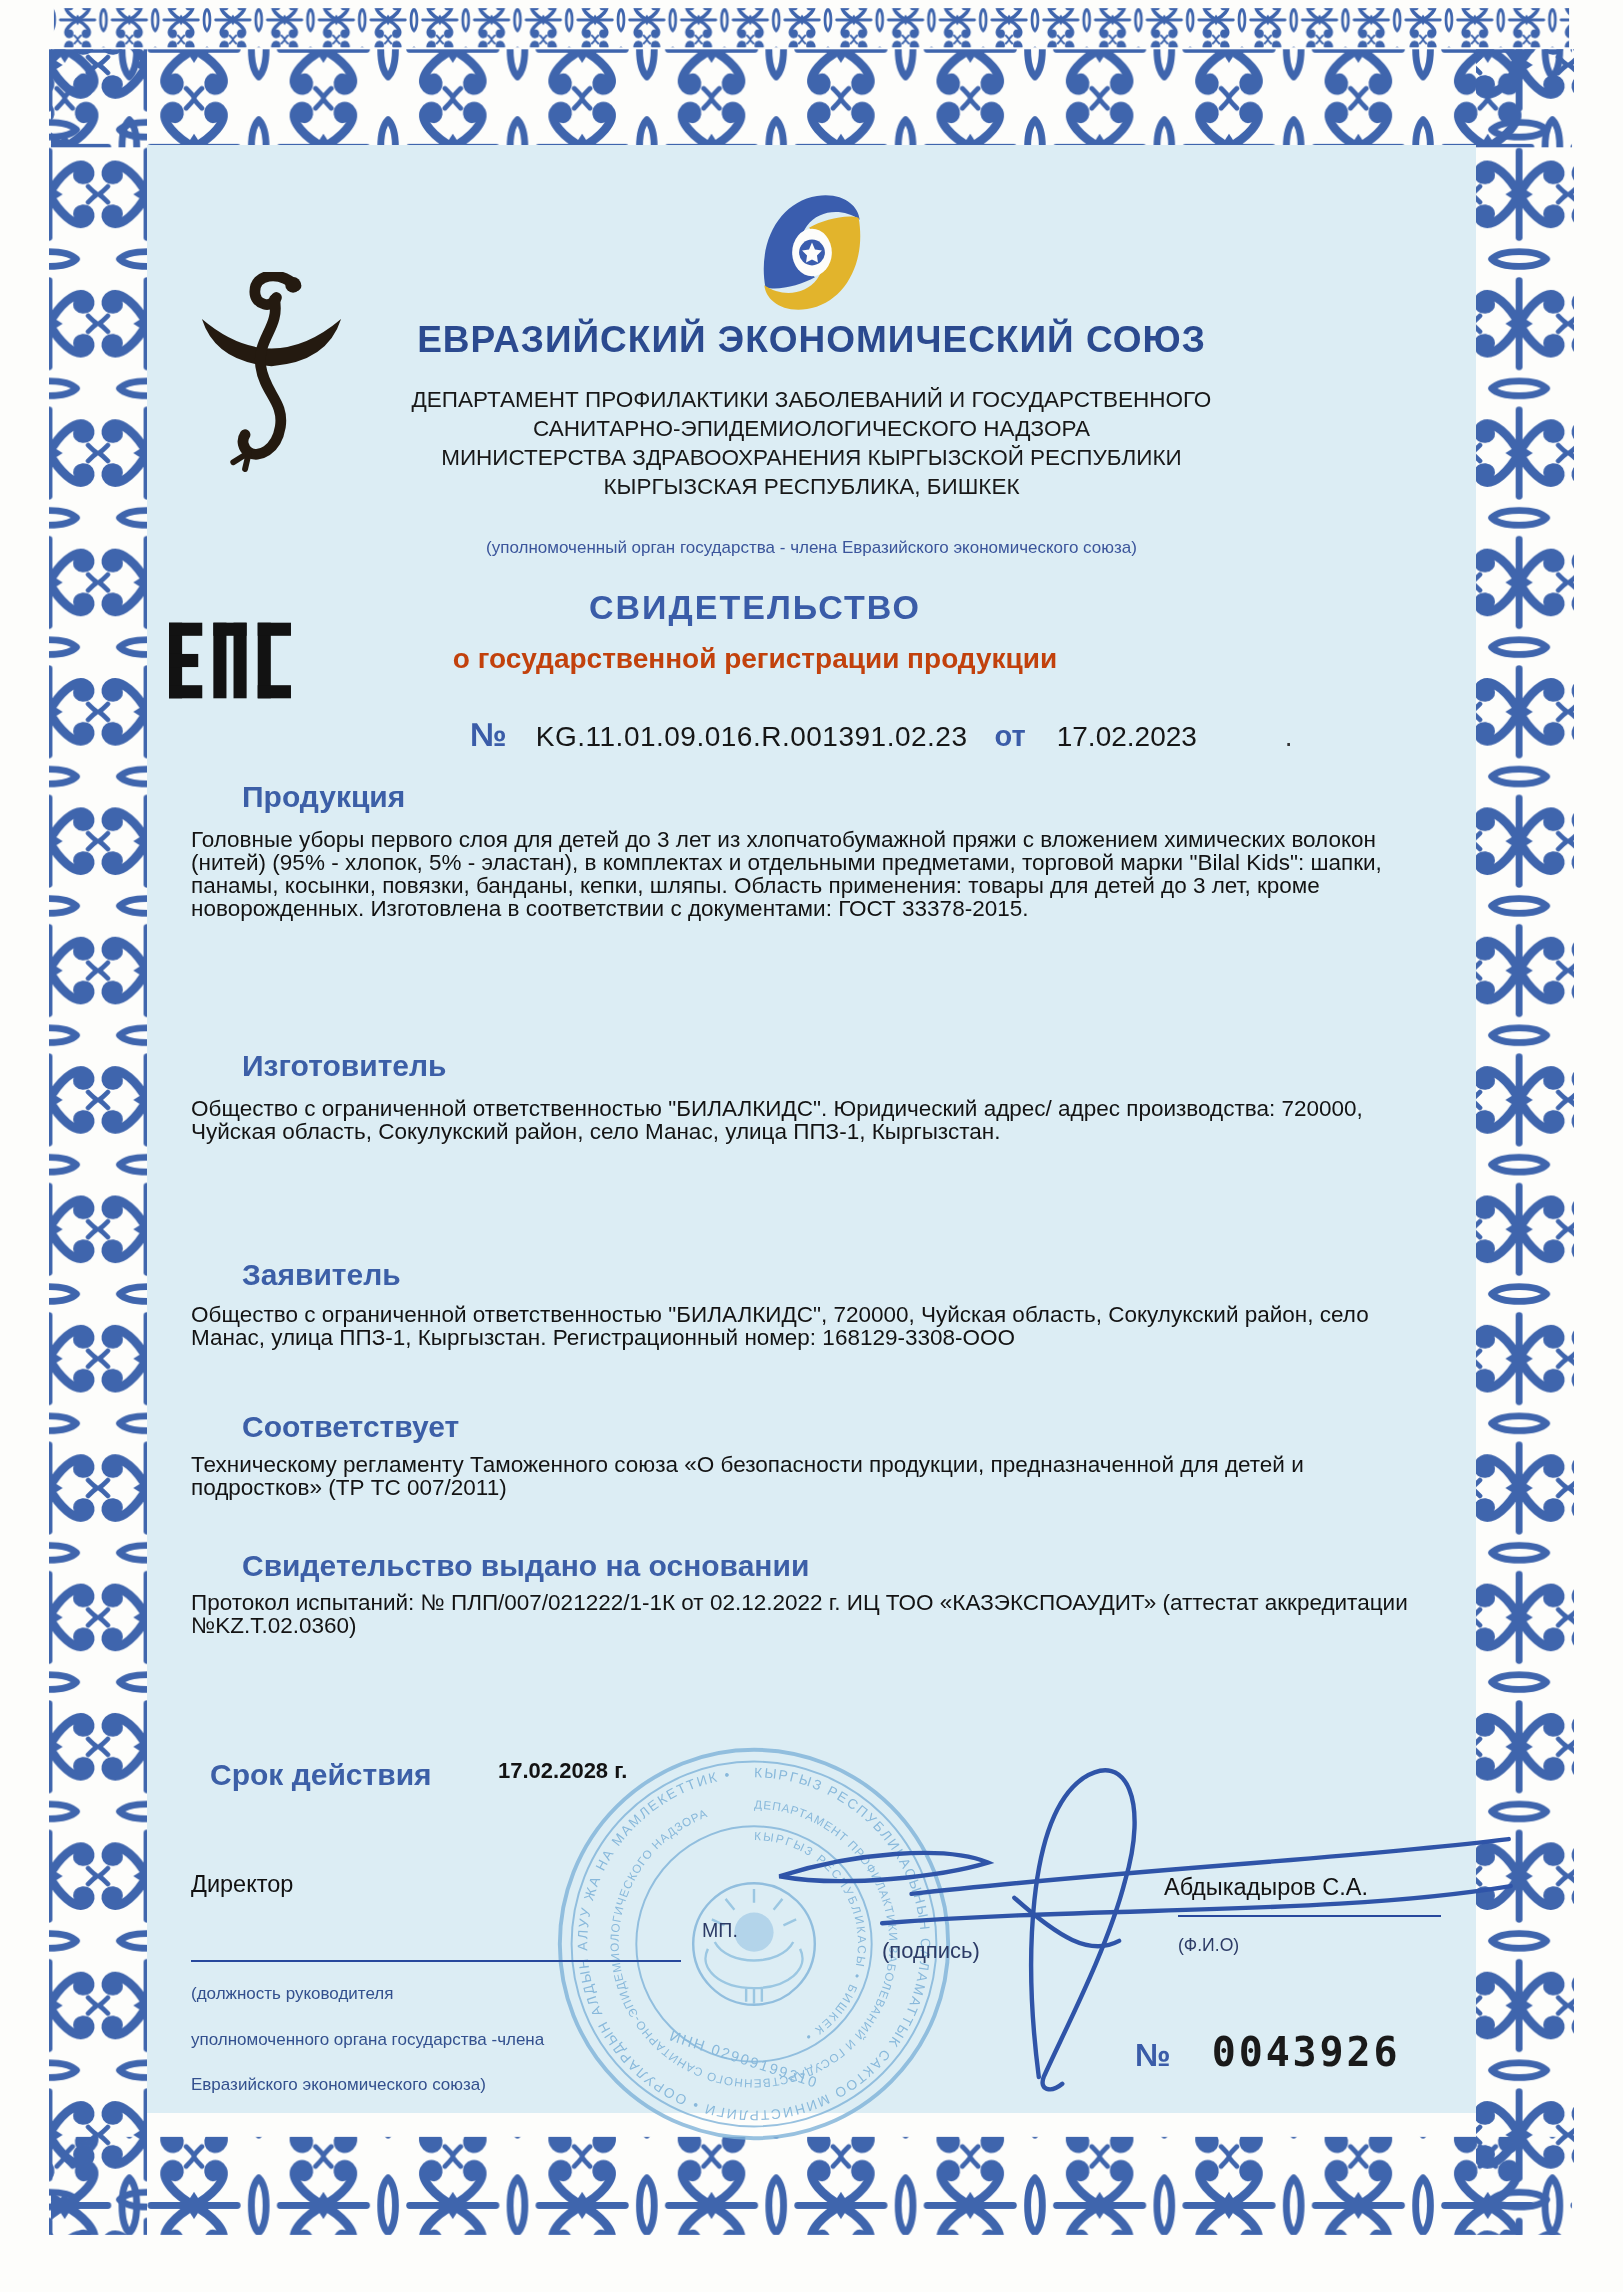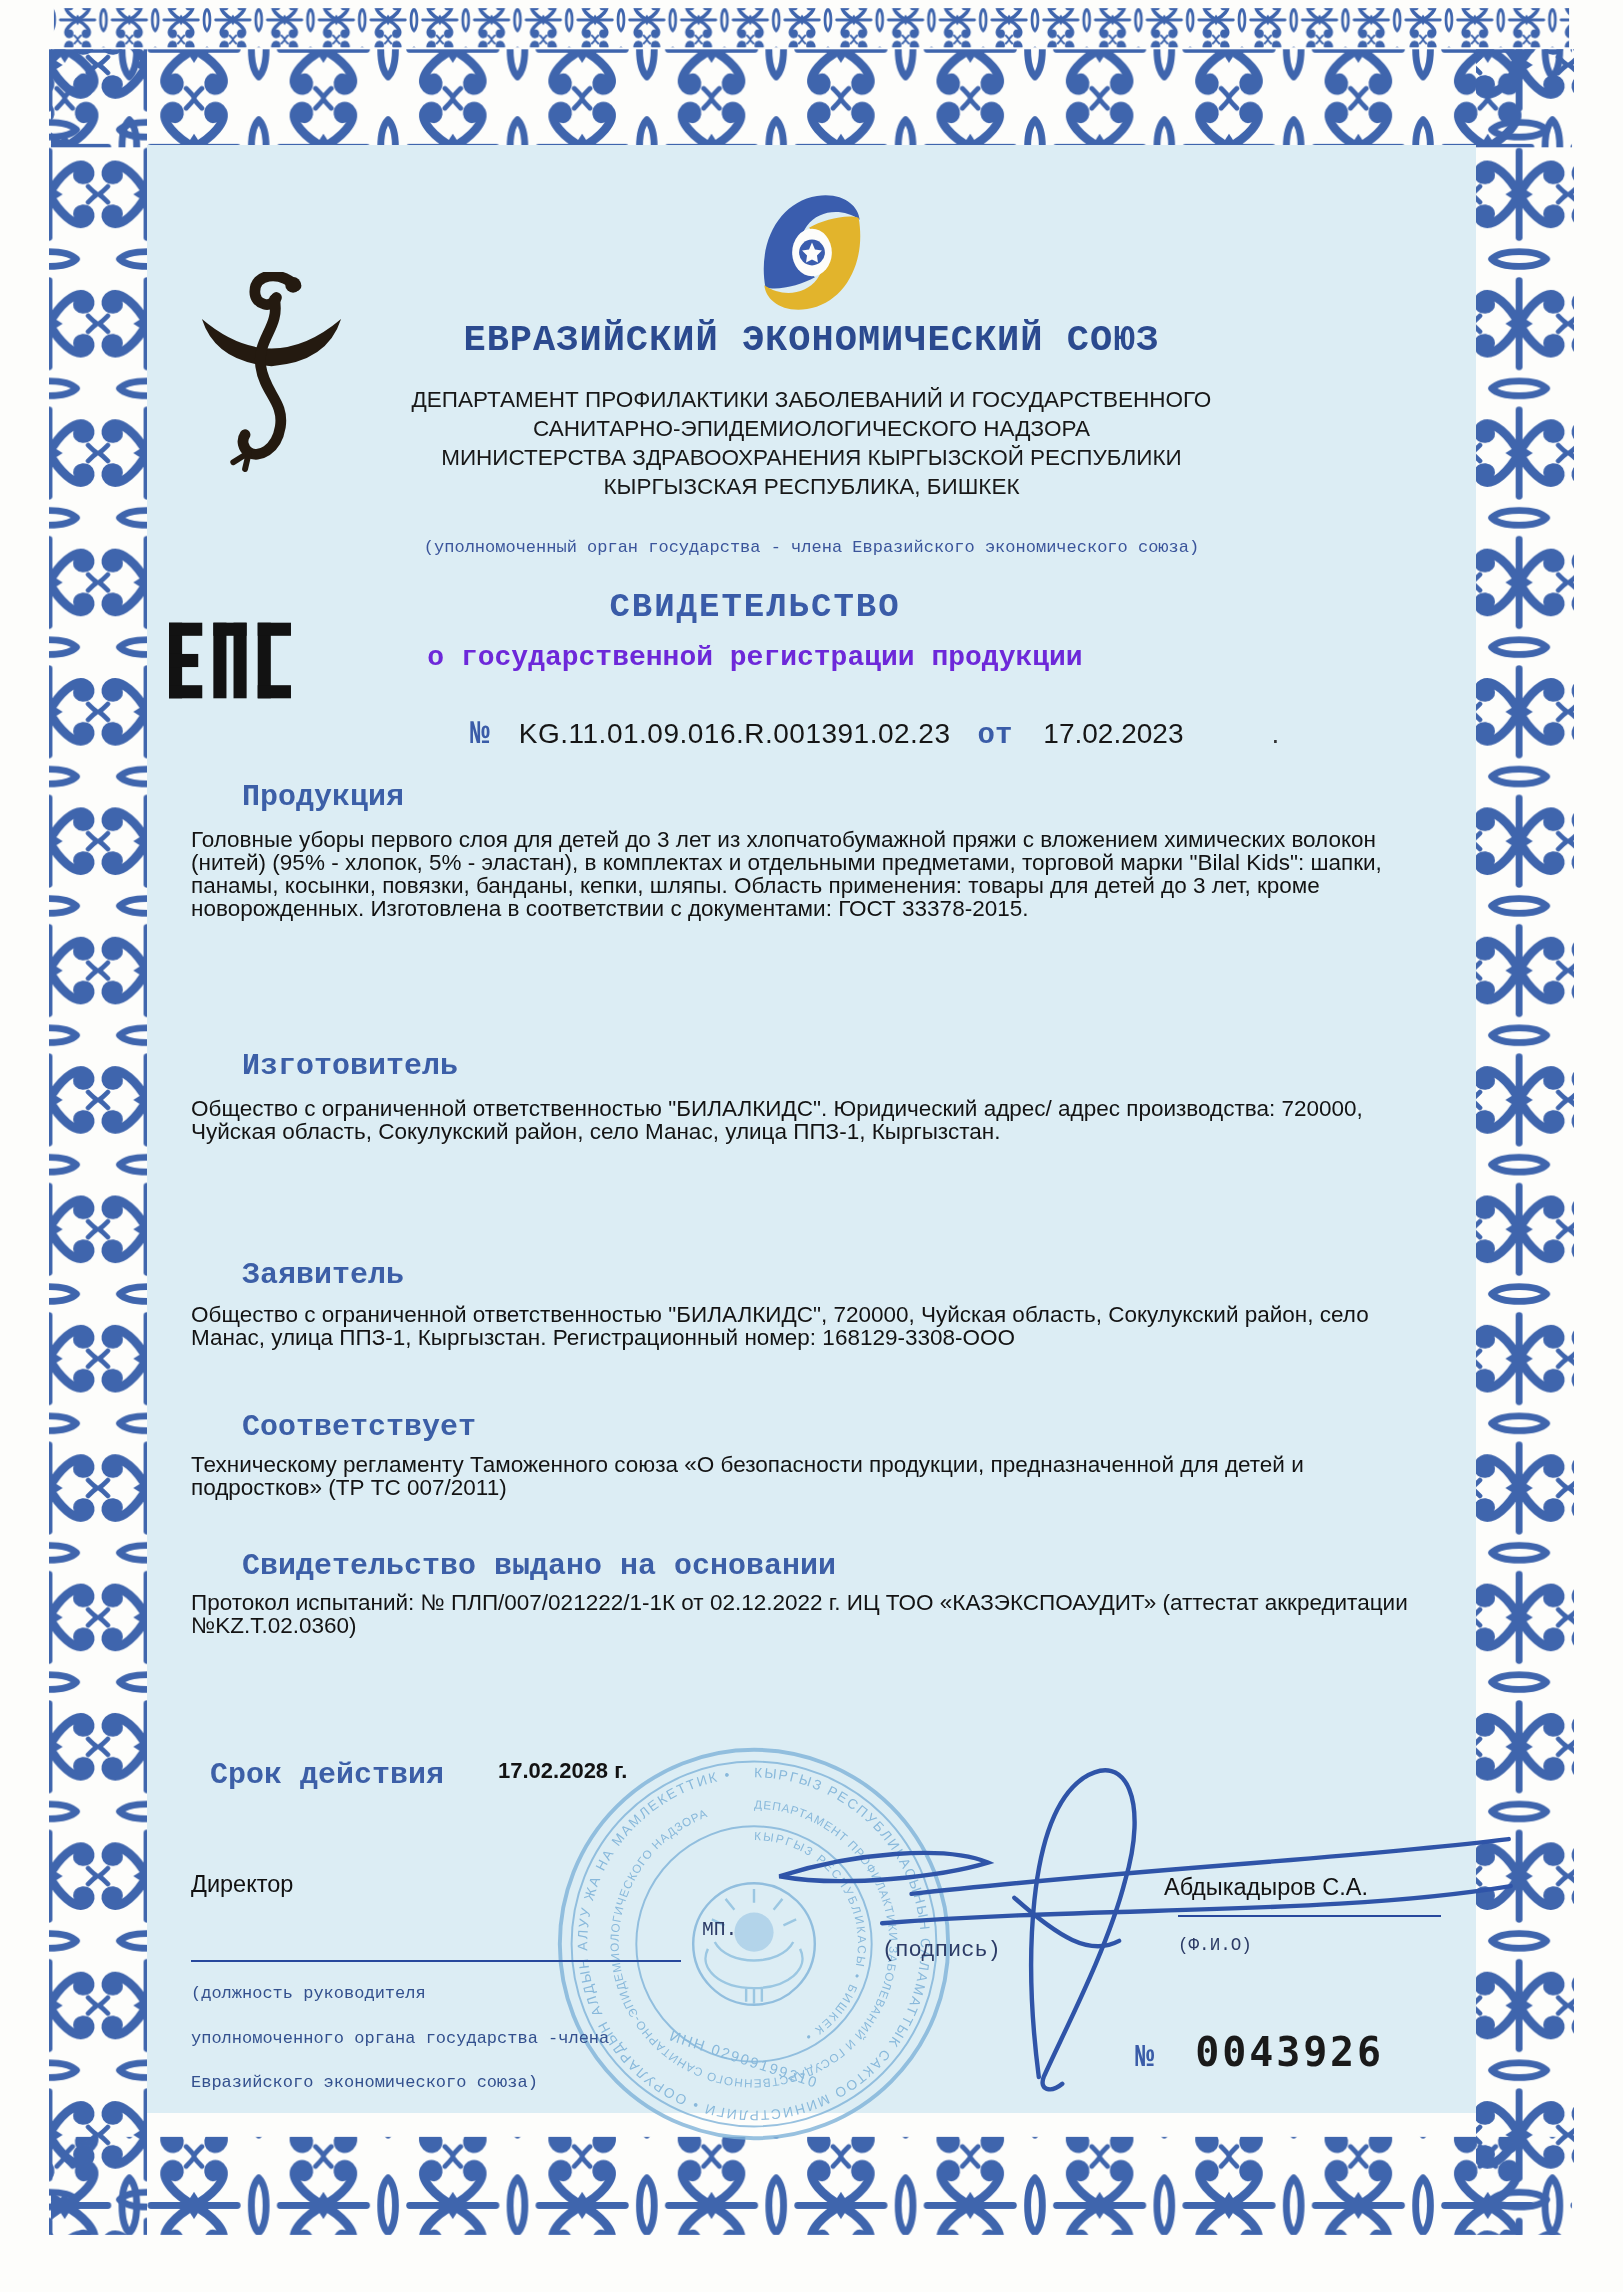--- a/index.html
+++ b/index.html
@@ -2,31 +2,31 @@
 <html><head>
 <meta charset="utf-8">
 <style>
   html,body{margin:0;padding:0;}
   body{
     width:1623px;height:2293px;position:relative;background:#fdfdfb;
     font-family:"Liberation Sans", sans-serif;overflow:hidden;
   }
   .abs{position:absolute;}
   .center{left:0;right:0;text-align:center;}
-  .serif{font-family:Liberation Mono, monospace;}
+  .serif{font-family:Liberation Sans, sans-serif;}
   .content{
     position:absolute;left:147px;top:145px;width:1329px;height:1968px;
     background:#dcedf4;
   }
   .union-title{top:174px;font-size:37px;font-weight:bold;color:#2b4a8f;letter-spacing:1px;}
   .dept{top:240px;font-size:22.5px;line-height:29px;color:#181818;font-weight:500;}
   .authority-note{top:393px;font-size:17px;color:#3b559b;}
   .doc-title-block{left:167px;top:443px;width:882px;text-align:center;}
   .doc-type{font-size:34px;font-weight:bold;color:#3a5ca8;letter-spacing:2px;}
-  .doc-subtype{font-size:28px;font-weight:bold;color:#6d28d9;margin-top:15.7px;text-align:center;}
+  .doc-subtype{font-size:28px;font-weight:bold;color:#c2410c;margin-top:15.7px;text-align:center;}
   .number-row{left:323px;top:571px;display:flex;align-items:baseline;}
   .no-label{font-size:33px;font-weight:bold;color:#3a5ca8;}
   .cert-number{font-size:28px;color:#161616;margin-left:29px;letter-spacing:0.5px;}
   .ot-label{font-size:29px;font-weight:bold;color:#3a5ca8;margin-left:27px;}
   .cert-date{font-size:28px;color:#161616;margin-left:31px;}
   .tiny-dot{font-size:28px;color:#333;margin-left:88px;}
   .sec-heading{left:51px;font-size:30px;font-weight:bold;color:#3c5fa7;margin-left:44px;}
   .sec-body{left:44px;width:1218px;font-size:22.5px;line-height:23px;color:#131313;}
   .validity-label{left:63px;top:1613px;font-size:30px;font-weight:bold;color:#3c5fa7;}
   .validity-value{left:351px;top:1613px;font-size:22px;color:#131313;font-weight:bold;}

